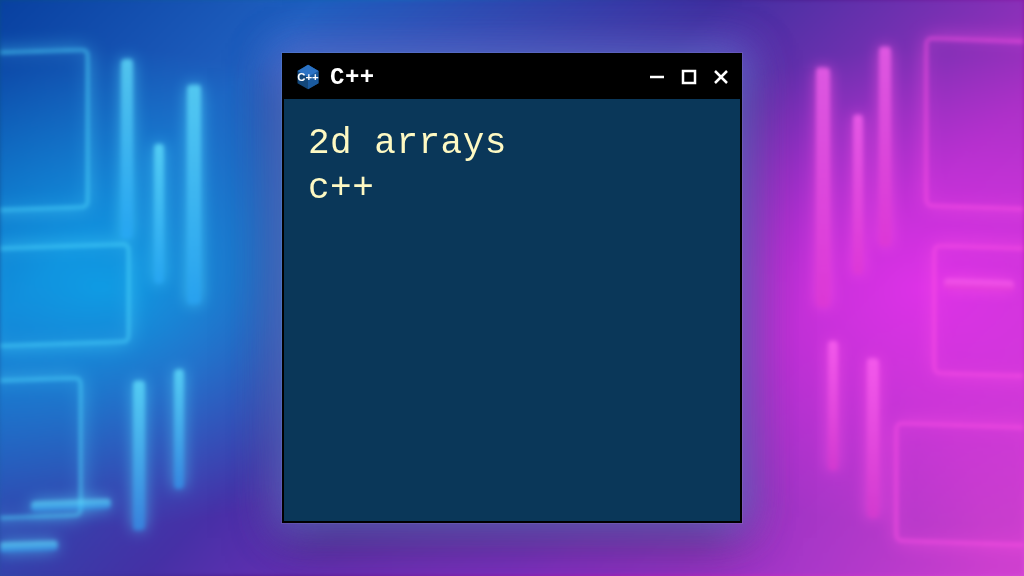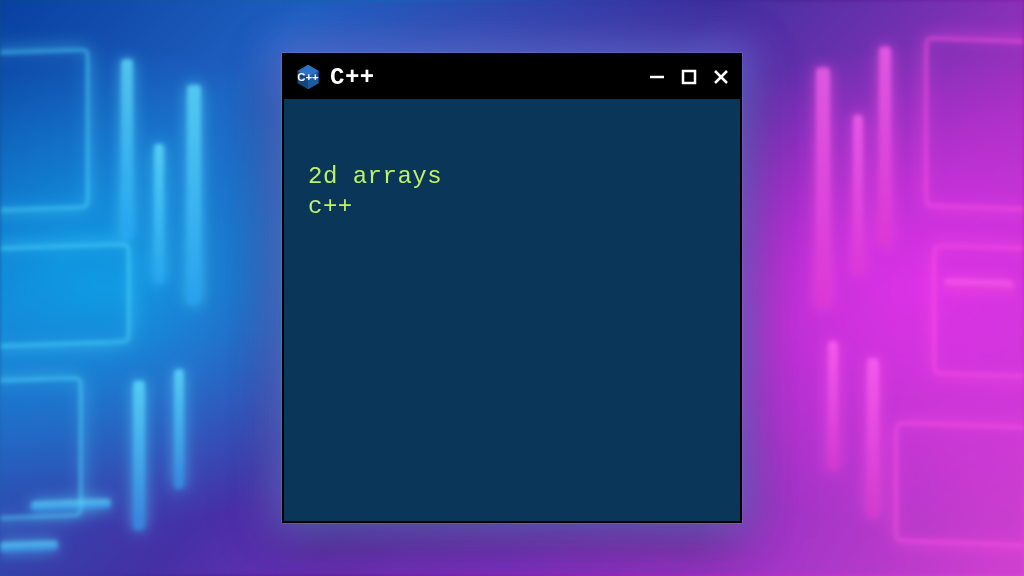--- a/index.html
+++ b/index.html
@@ -131,26 +131,25 @@
       cursor: pointer;
       display: flex;
       align-items: center;
       justify-content: center;
     }
     
     .ctrl svg { stroke: #fff; stroke-width: 2.5; fill: none; }
     
     .body {
       padding: 22px 24px;
-      color: #bef264;
-      font-size: 24px;
+      color: #fef9c3;
+      font-size: 36px;
       font-family: 'Consolas', 'Courier New', monospace;
       line-height: 1.25;
       letter-spacing: 0.5px;
-      margin-top: 41px;
     }
     
     .body .line { white-space: pre; }
   </style>
 </head>
 <body>
 
 <div class="bg-scene">
   <div class="bg-gradient"></div>
 

